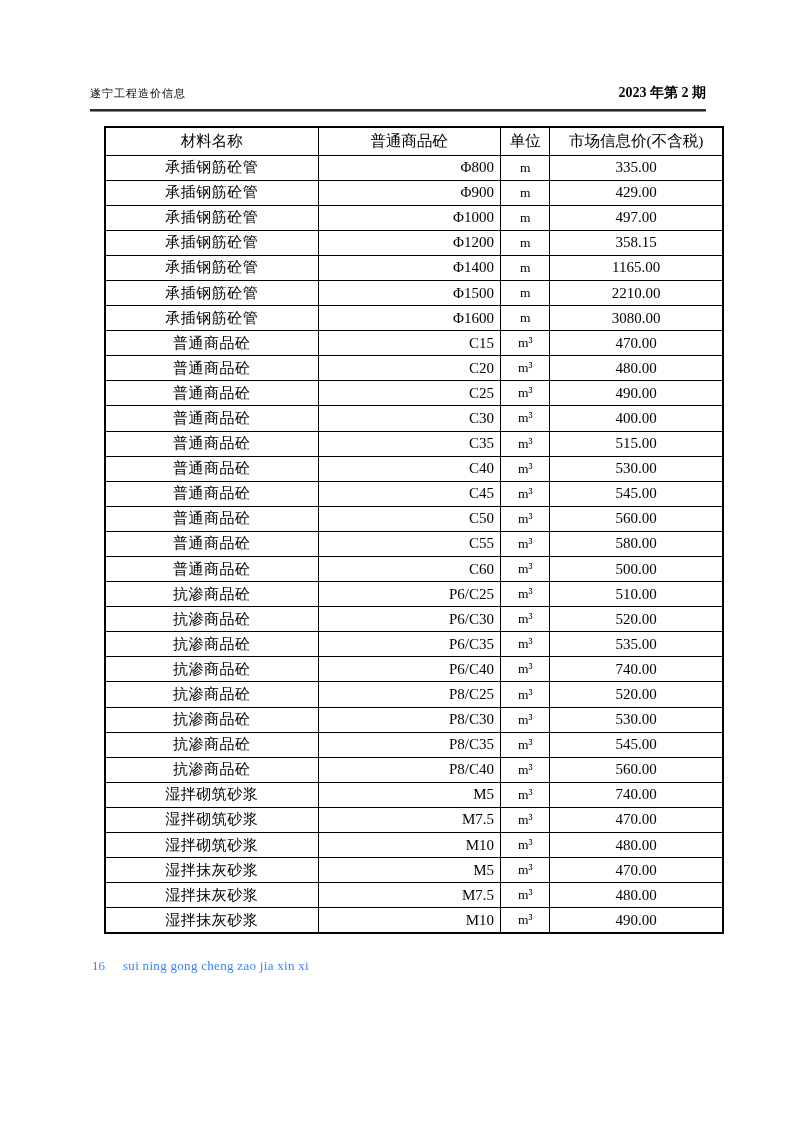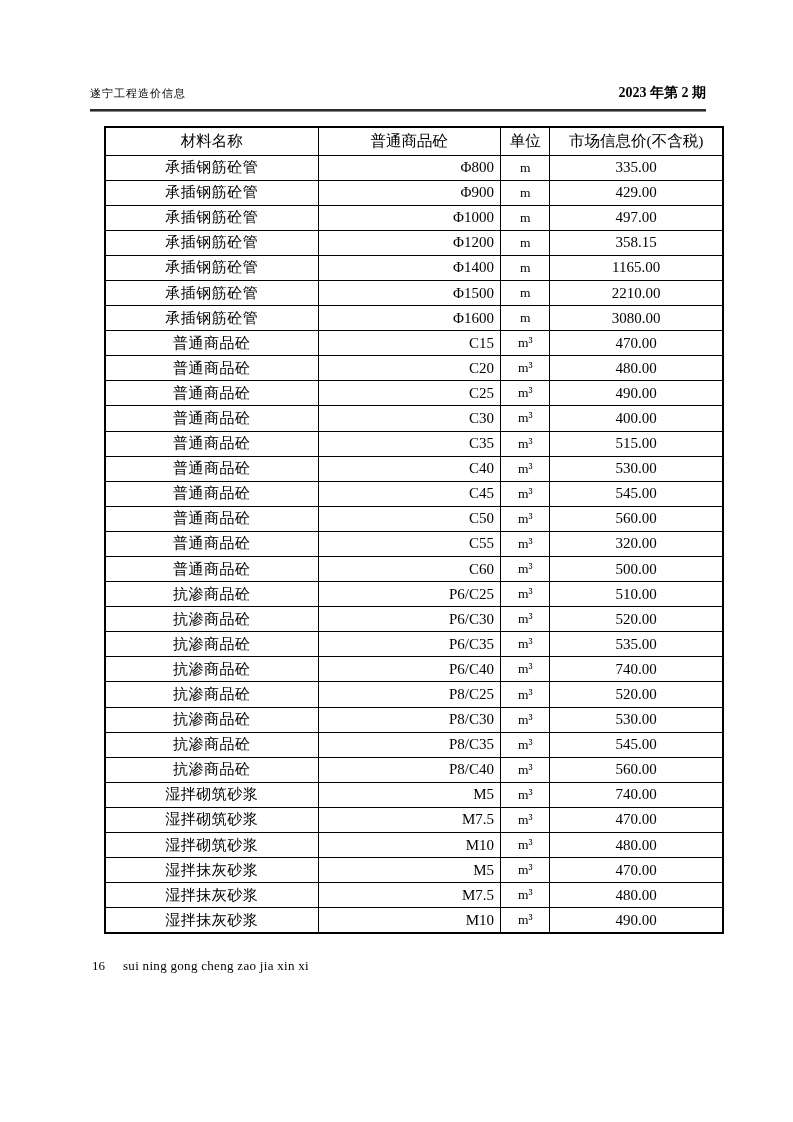--- a/index.html
+++ b/index.html
@@ -85,21 +85,21 @@
   col.c-price    { width: 28%;   }
   td.cell-material { text-align: center; padding-left: 9px; letter-spacing: 0.5px; }
   td.cell-spec     { text-align: right; padding-left: 9px; }
   td.cell-unit     { text-align: center; font-size: 13.5px; }
   td.cell-price    { text-align: center; }
   .doc-footer {
     position: absolute;
     left: 92px;
     top: 958px;
     font-size: 13px;
-    color: #000000;
+    color: #3b82f6;
     display: flex;
     align-items: baseline;
     justify-content: flex-end;
   }
   .doc-footer .page-num { margin-right: 18px; }
   .doc-footer .pinyin { letter-spacing: 0.3px; }
 </style>
 </head>
 <body>
 
@@ -215,21 +215,21 @@
         <tr>
           <td class="cell-material">普通商品砼</td>
           <td class="cell-spec">C50</td>
           <td class="cell-unit">m³</td>
           <td class="cell-price">560.00</td>
         </tr>
         <tr>
           <td class="cell-material">普通商品砼</td>
           <td class="cell-spec">C55</td>
           <td class="cell-unit">m³</td>
-          <td class="cell-price">320.00</td>
+          <td class="cell-price">580.00</td>
         </tr>
         <tr>
           <td class="cell-material">普通商品砼</td>
           <td class="cell-spec">C60</td>
           <td class="cell-unit">m³</td>
           <td class="cell-price">500.00</td>
         </tr>
         <tr>
           <td class="cell-material">抗渗商品砼</td>
           <td class="cell-spec">P6/C25</td>

